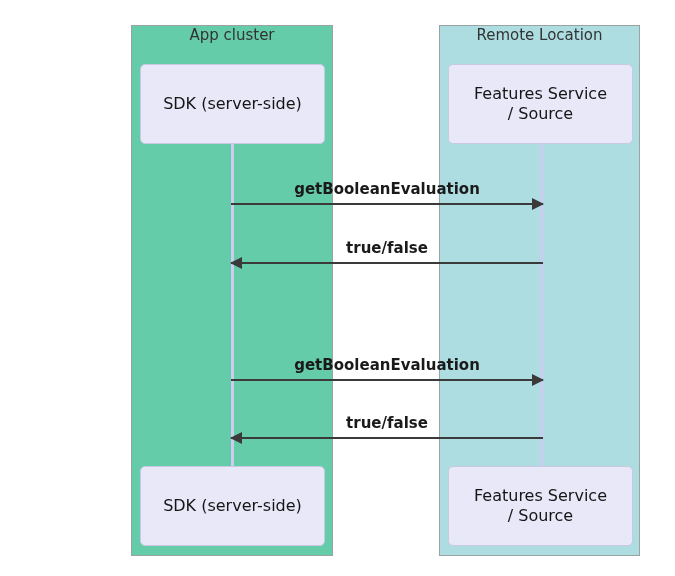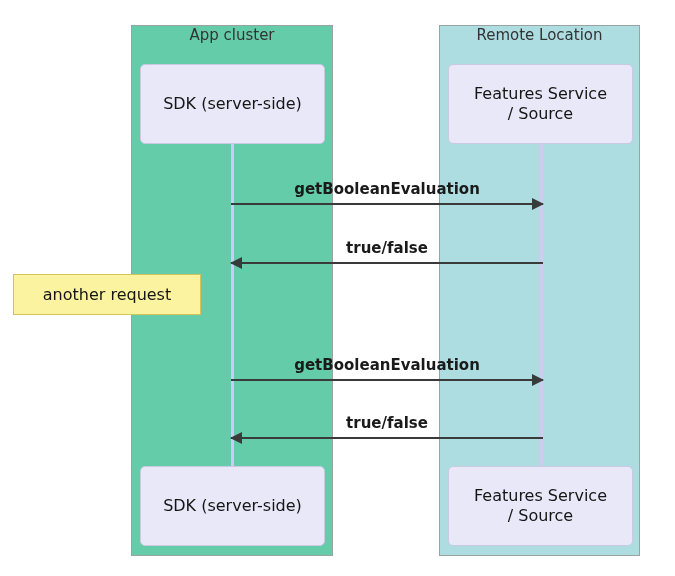--- a/index.html
+++ b/index.html
@@ -198,19 +198,18 @@
     <div class="line"></div>
     <div class="head"></div>
   </div>
 
   <div class="msg m4 to-left">
     <div class="label">true/false</div>
     <div class="line"></div>
     <div class="head"></div>
   </div>
 
-  <div class="note">another request</div>
 
   <div class="actor-box l-bottom">SDK (server-side)</div>
   <div class="actor-box r-bottom">Features Service
 / Source</div>
 
 </div>
 
 </body></html>

